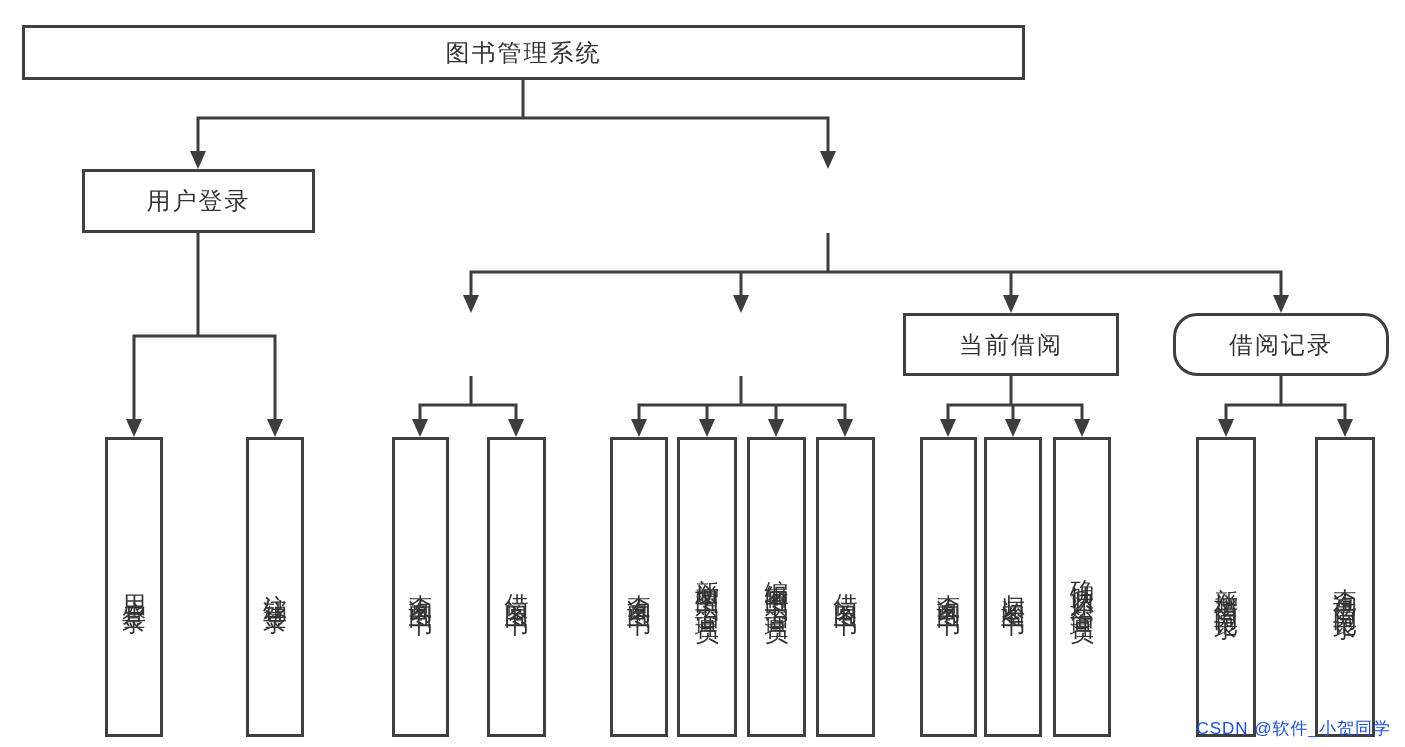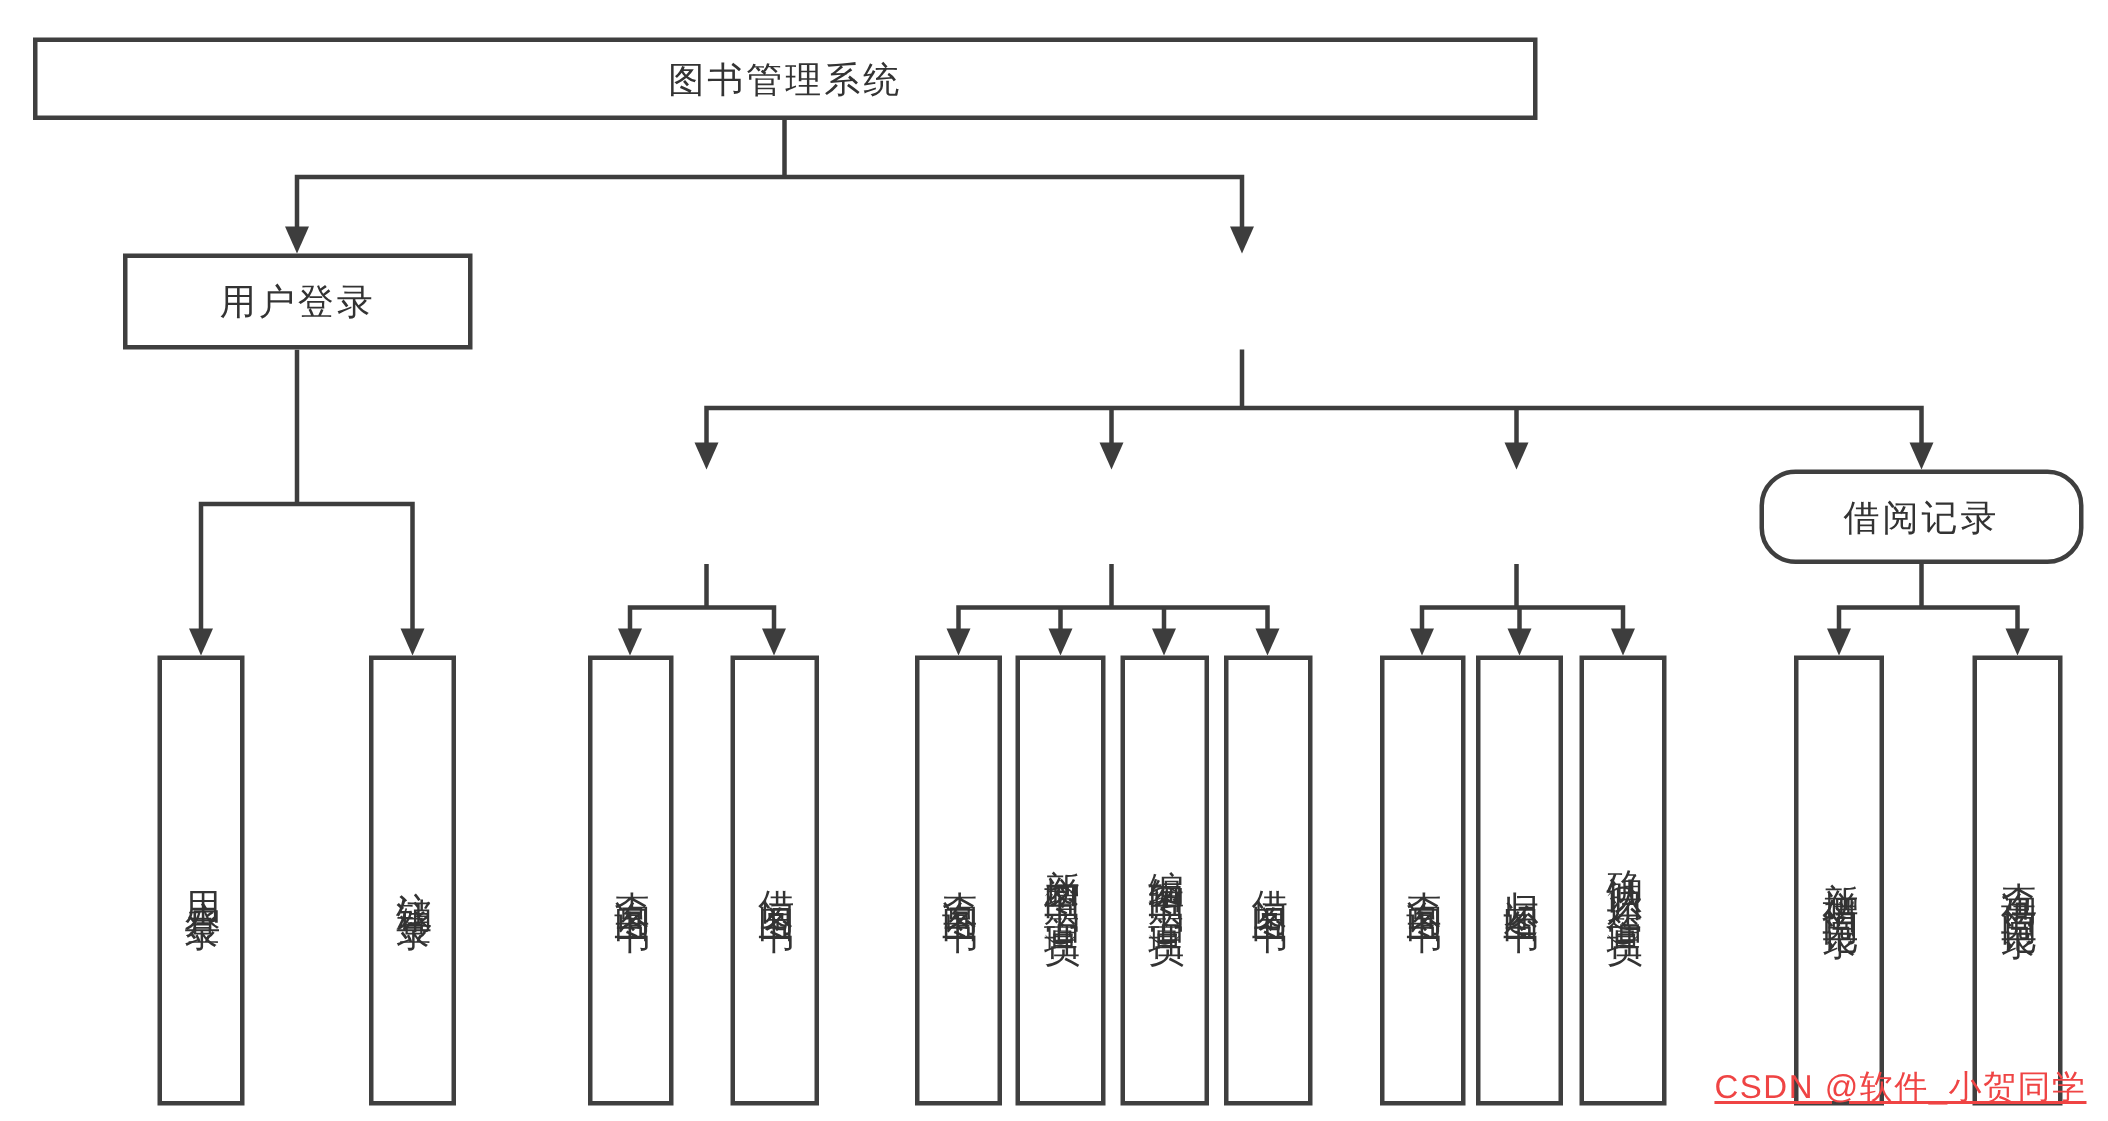--- a/index.html
+++ b/index.html
@@ -60,25 +60,24 @@
   .leaf.l7  { left: 816px; width: 59px; }
   .leaf.l8  { left: 920px; width: 57px; }
   .leaf.l9  { left: 984px; }
   .leaf.l10 { left: 1053px; }
   .leaf.l11 { left: 1196px; width: 60px; }
   .leaf.l12 { left: 1315px; width: 60px; }
   #watermark {
     position: absolute;
     right: 14px;
     bottom: 7px;
-    color: #ef4444;
-    font-size: 22px;
+    color: #1d4ed8;
+    font-size: 17px;
     z-index: 5;
     letter-spacing: 1px;
-    text-decoration: underline;
   }
 </style>
 </head>
 <body>
 
 <div id="stage">
 
   <svg id="connectors" viewBox="0 0 1405 747" xmlns="http://www.w3.org/2000/svg">
     <g stroke="#3d3d3d" stroke-width="3" fill="none">
 
@@ -123,20 +122,23 @@
   </svg>
 
   <div class="node root">
     <span class="label">图书管理系统</span>
   </div>
 
   <div class="node lvl2 n0">
     <span class="label">用户登录</span>
   </div>
 
+  <div class="node lvl3 n2">
+    <span class="label">当前借阅</span>
+  </div>
   <div class="node lvl3 n3">
     <span class="label">借阅记录</span>
   </div>
 
   <div class="node leaf l0">
     <span class="label">用户登录</span>
   </div>
   <div class="node leaf l1">
     <span class="label">注销登录</span>
   </div>

